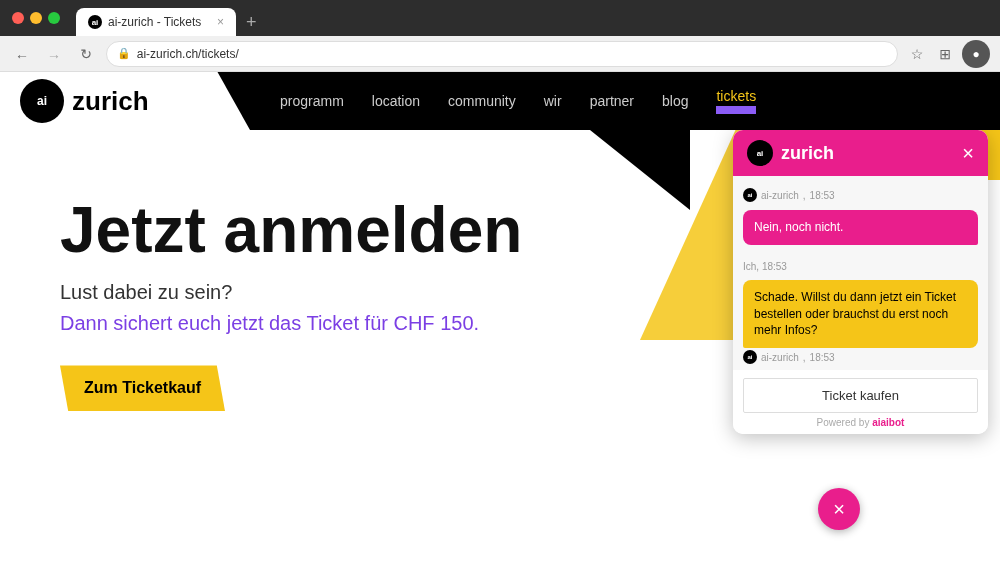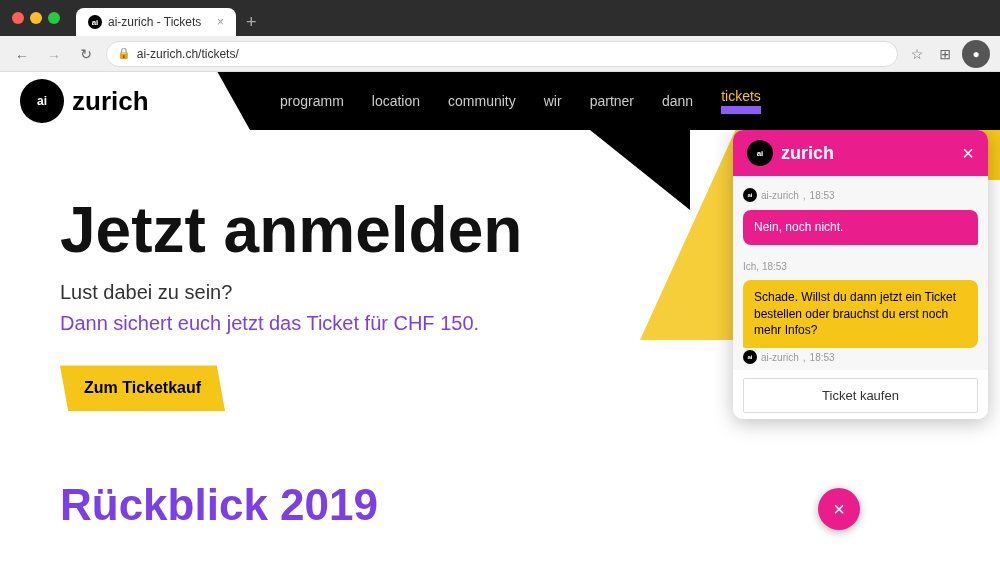--- a/index.html
+++ b/index.html
@@ -48,38 +48,37 @@
         <span>ai</span>
       </div>
       <span style="font-size:26px;font-weight:700;color:#000;margin-left:8px;">zurich</span>
     </div>
     <div style="display:flex;align-items:center;gap:28px;padding:0 30px;">
       <a style="color:#ccc;text-decoration:none;font-size:14px;cursor:pointer;">programm</a>
       <a style="color:#ccc;text-decoration:none;font-size:14px;cursor:pointer;">location</a>
       <a style="color:#ccc;text-decoration:none;font-size:14px;cursor:pointer;">community</a>
       <a style="color:#ccc;text-decoration:none;font-size:14px;cursor:pointer;">wir</a>
       <a style="color:#ccc;text-decoration:none;font-size:14px;cursor:pointer;">partner</a>
-      <a style="color:#ccc;text-decoration:none;font-size:14px;cursor:pointer;">dann</a>
+      <a style="color:#ccc;text-decoration:none;font-size:14px;cursor:pointer;">blog</a>
       <a style="color:#f5c518;text-decoration:none;font-size:14px;cursor:pointer;border-bottom:8px solid #8b5cf6;padding-bottom:2px;">tickets</a>
     </div>
   </div>
 
   <div style="background:#fff;padding:40px 60px;position:relative;min-height:420px;overflow:hidden;">
     
     <div style="position:absolute;right:310px;top:0;width:100px;height:80px;background:#000;clip-path:polygon(0 0,100% 0,100% 100%);"></div>
     <div style="position:absolute;right:160px;top:-10px;width:200px;height:220px;background:#f5c518;clip-path:polygon(50% 0%,100% 100%,0% 100%);opacity:0.85;"></div>
     <div style="position:absolute;right:40px;top:50px;width:200px;height:230px;background:#c2185b;clip-path:polygon(50% 0%,100% 100%,0% 100%);opacity:0.9;"></div>
     <div style="position:absolute;right:0;top:0;width:60px;height:50px;background:#f5c518;"></div>
 
     <h1 style="font-size:64px;font-weight:700;color:#111;line-height:1.1;margin-bottom:16px;max-width:550px;margin-top:25px;">Jetzt anmelden</h1>
     <p style="font-size:20px;color:#333;margin-bottom:8px;">Lust dabei zu sein?</p>
     <p style="font-size:20px;color:#7b3fe4;margin-bottom:30px;cursor:pointer;">Dann sichert euch jetzt das Ticket für CHF 150.</p>
     <button style="background:#f5c518;color:#000;border:none;padding:14px 24px;font-size:16px;font-weight:600;cursor:pointer;clip-path:polygon(0 0,95% 0,100% 100%,5% 100%);margin-bottom:40px;">Zum Ticketkauf</button>
 
-    <h2 style="font-size:44px;font-weight:700;color:#7b3fe4;position:absolute;bottom:20px;left:60px;">Rückblick 2019</h2>
 
     
     <div style="position:absolute;right:12px;top:0px;width:255px;background:#fff;border-radius:10px;box-shadow:0 4px 20px rgba(0,0,0,0.25);overflow:hidden;z-index:100;">
 
       <div style="background:#e91e8c;padding:10px 14px;display:flex;align-items:center;justify-content:space-between;">
         <div style="display:flex;align-items:center;gap:8px;">
           <div style="width:26px;height:26px;background:#000;border-radius:50%;display:flex;align-items:center;justify-content:center;color:#fff;font-size:8px;font-weight:bold;">
             <span>ai</span>
           </div>
           <span style="color:#fff;font-size:18px;font-weight:700;">zurich</span>
@@ -107,20 +106,23 @@
           <div style="background:#f5c518;border-radius:8px 8px 8px 2px;padding:9px 11px;font-size:12px;color:#000;line-height:1.4;">Schade. Willst du dann jetzt ein Ticket bestellen oder brauchst du erst noch mehr Infos?</div>
           <div style="font-size:10px;color:#999;margin-top:2px;display:flex;align-items:center;gap:4px;">
             <div style="width:14px;height:14px;background:#000;border-radius:50%;display:inline-flex;align-items:center;justify-content:center;color:#fff;font-size:6px;font-weight:bold;">ai</div>
             <span>ai-zurich</span>, <span>18:53</span>
           </div>
         </div>
       </div>
 
       <div style="padding:8px 10px 6px;background:#fff;display:flex;flex-direction:column;gap:4px;">
         <button style="border:1px solid #ddd;background:#fff;border-radius:2px;padding:9px;font-size:13px;text-align:center;cursor:pointer;color:#333;">Ticket kaufen</button>
+        <div style="font-size:10px;color:#aaa;text-align:center;">
+          <span>Powered by</span> <span style="color:#e91e8c;font-weight:700;">aiaibot</span>
+        </div>
       </div>
     </div>
 
     
     <div style="position:absolute;right:140px;bottom:20px;width:42px;height:42px;background:#e91e8c;border-radius:50%;display:flex;align-items:center;justify-content:center;color:#fff;font-size:20px;cursor:pointer;box-shadow:0 2px 8px rgba(0,0,0,0.3);z-index:101;">
       <span>×</span>
     </div>
 
   </div>
 </div>

